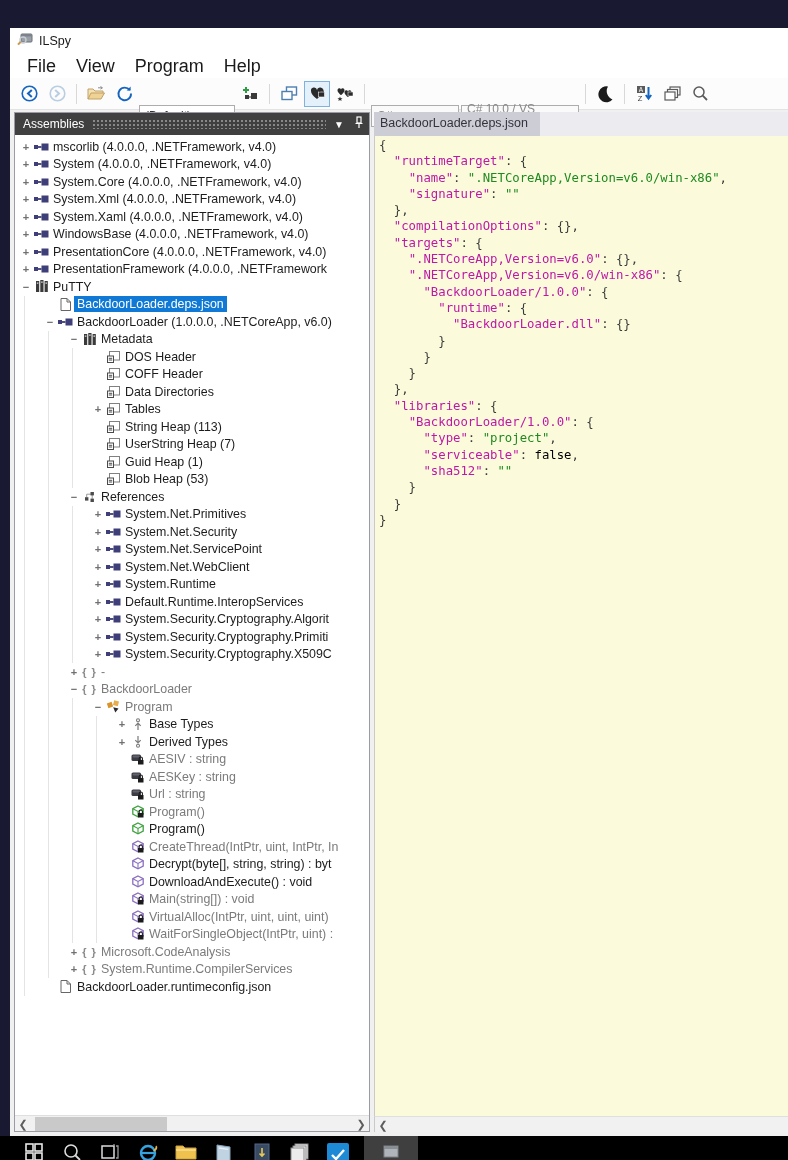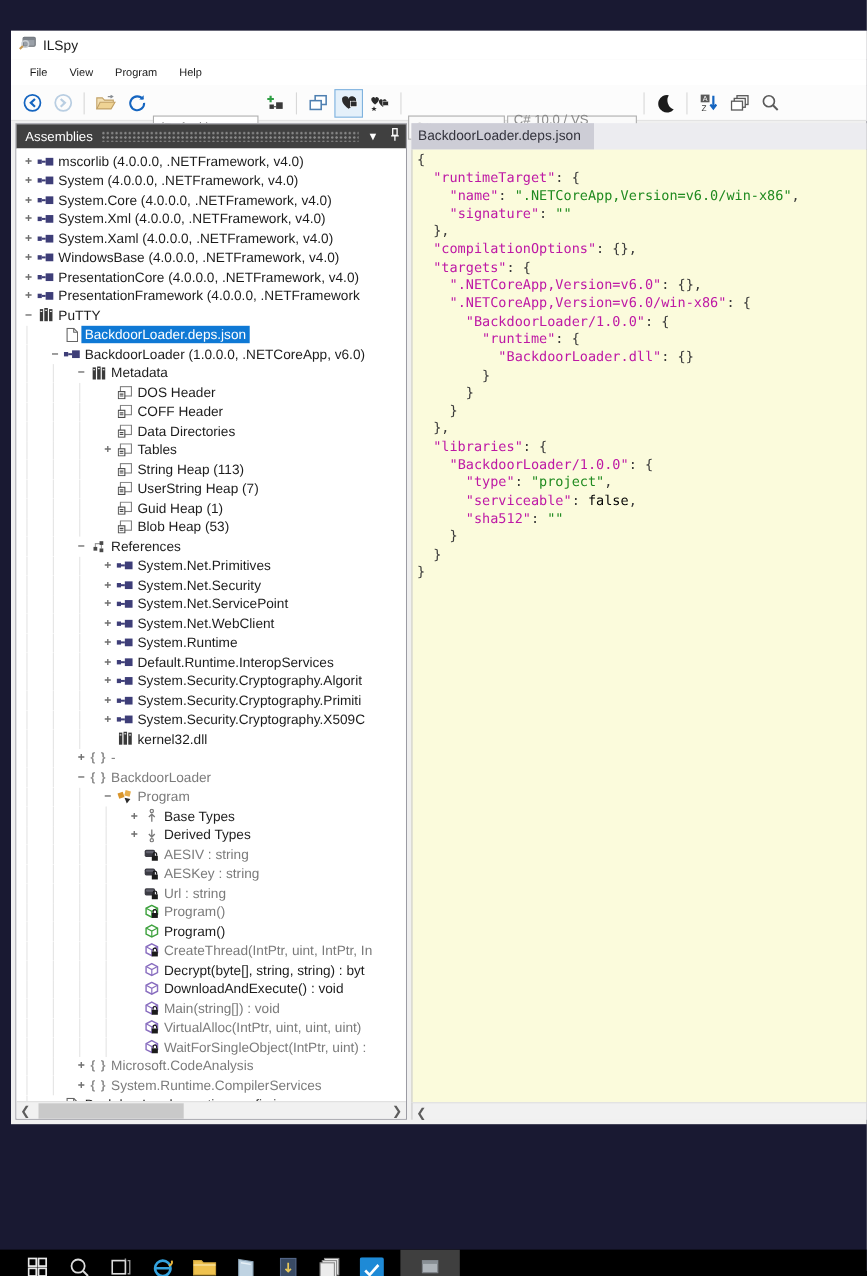--- a/index.html
+++ b/index.html
@@ -1,28 +1,28 @@
 <!DOCTYPE html>
 <html><head>
 <meta charset="utf-8">
 <style>
   * { margin:0; padding:0; box-sizing:border-box; }
   html,body { width:788px; height:1160px; overflow:hidden; }
   body { font-family:"Liberation Sans", sans-serif; background:#191932; position:relative; }
 
-  .window { position:absolute; left:10px; top:28px; width:778px; height:994px;
+  .window { position:absolute; left:10px; top:28px; width:778px; height:1108px;
             background:#F0F0F0; display:flex; flex-direction:column; }
 
   
   .titlebar { height:26px; background:#FFFFFF; display:flex; align-items:center; padding-left:7px; gap:6px; flex:none; }
   .titlebar .tlabel { font-size:12.5px; color:#1a1a1a; }
 
   
   .menubar { height:24px; background:#FFFFFF; display:flex; align-items:center; padding-left:8px; gap:2px; flex:none; }
-  .menuitem { font-size:10px; color:#1a1a1a; padding:3px 9px; cursor:default; }
+  .menuitem { font-size:18px; color:#1a1a1a; padding:3px 9px; cursor:default; }
 
   
   .toolbar { height:32px; background:#FCFCFC; border-bottom:1px solid #E3E3E3; display:flex; align-items:center; padding-left:6px; gap:2px; flex:none; }
   .tbtn { width:26px; height:26px; display:flex; align-items:center; justify-content:center; border:1px solid transparent; }
   .tbtn.pressed { background:#E4F0FA; border-color:#7FB2DE; }
   .tsep { width:1px; height:20px; background:#D8D8D8; margin:0 4px; }
   .tdrop { height:22px; background:#FFFFFF; border:1px solid #ADADAD; display:flex; align-items:center;
            font-size:12px; color:#333; padding:0 5px; gap:6px;margin-top:44px; }
   .tdrop .caret { color:#555; font-size:9px; margin-left:auto; }
   .tdrop.dis { color:#8a8a8a; background:#FAFAFA; }
@@ -606,41 +606,20 @@
             <span class="ind"></span>
             <span class="exp">+</span>
             <span class="ticon">
               <svg width="15" height="12" viewBox="0 0 15 12">
                 <rect x="0" y="4" width="4" height="4" fill="#3E3E78"></rect>
                 <rect x="4" y="5.1" width="3.5" height="1.8" fill="#3E3E78"></rect>
                 <rect x="7.5" y="2.5" width="7" height="7" fill="#3E3E78"></rect>
               </svg>
             </span>
             <span class="tlabel">System.Security.Cryptography.X509C</span>
-          </div>
-          <div class="trow">
-            <span class="ind"></span>
-            <span class="ind"></span>
-            <span class="ind"></span>
-            <span class="exp"></span>
-            <span class="ticon">
-              <svg width="12" height="13" viewBox="0 0 12 13">
-                <g fill="#3A3A3A">
-                  <rect x="0" y="1" width="3.2" height="11"></rect>
-                  <rect x="4.3" y="0" width="3.2" height="12"></rect>
-                  <rect x="8.6" y="1" width="3.2" height="11"></rect>
-                </g>
-                <g fill="#fff">
-                  <rect x="0.8" y="2.6" width="1.6" height="1"></rect>
-                  <rect x="5.1" y="1.6" width="1.6" height="1"></rect>
-                  <rect x="9.4" y="2.6" width="1.6" height="1"></rect>
-                </g>
-              </svg>
-            </span>
-            <span class="tlabel">kernel32.dll</span>
           </div>
           <div class="trow dim">
             <span class="ind"></span>
             <span class="ind"></span>
             <span class="exp">+</span>
             <span class="ticon">
               <span class="nsg">{ }</span>
             </span>
             <span class="tlabel">-</span>
           </div>

